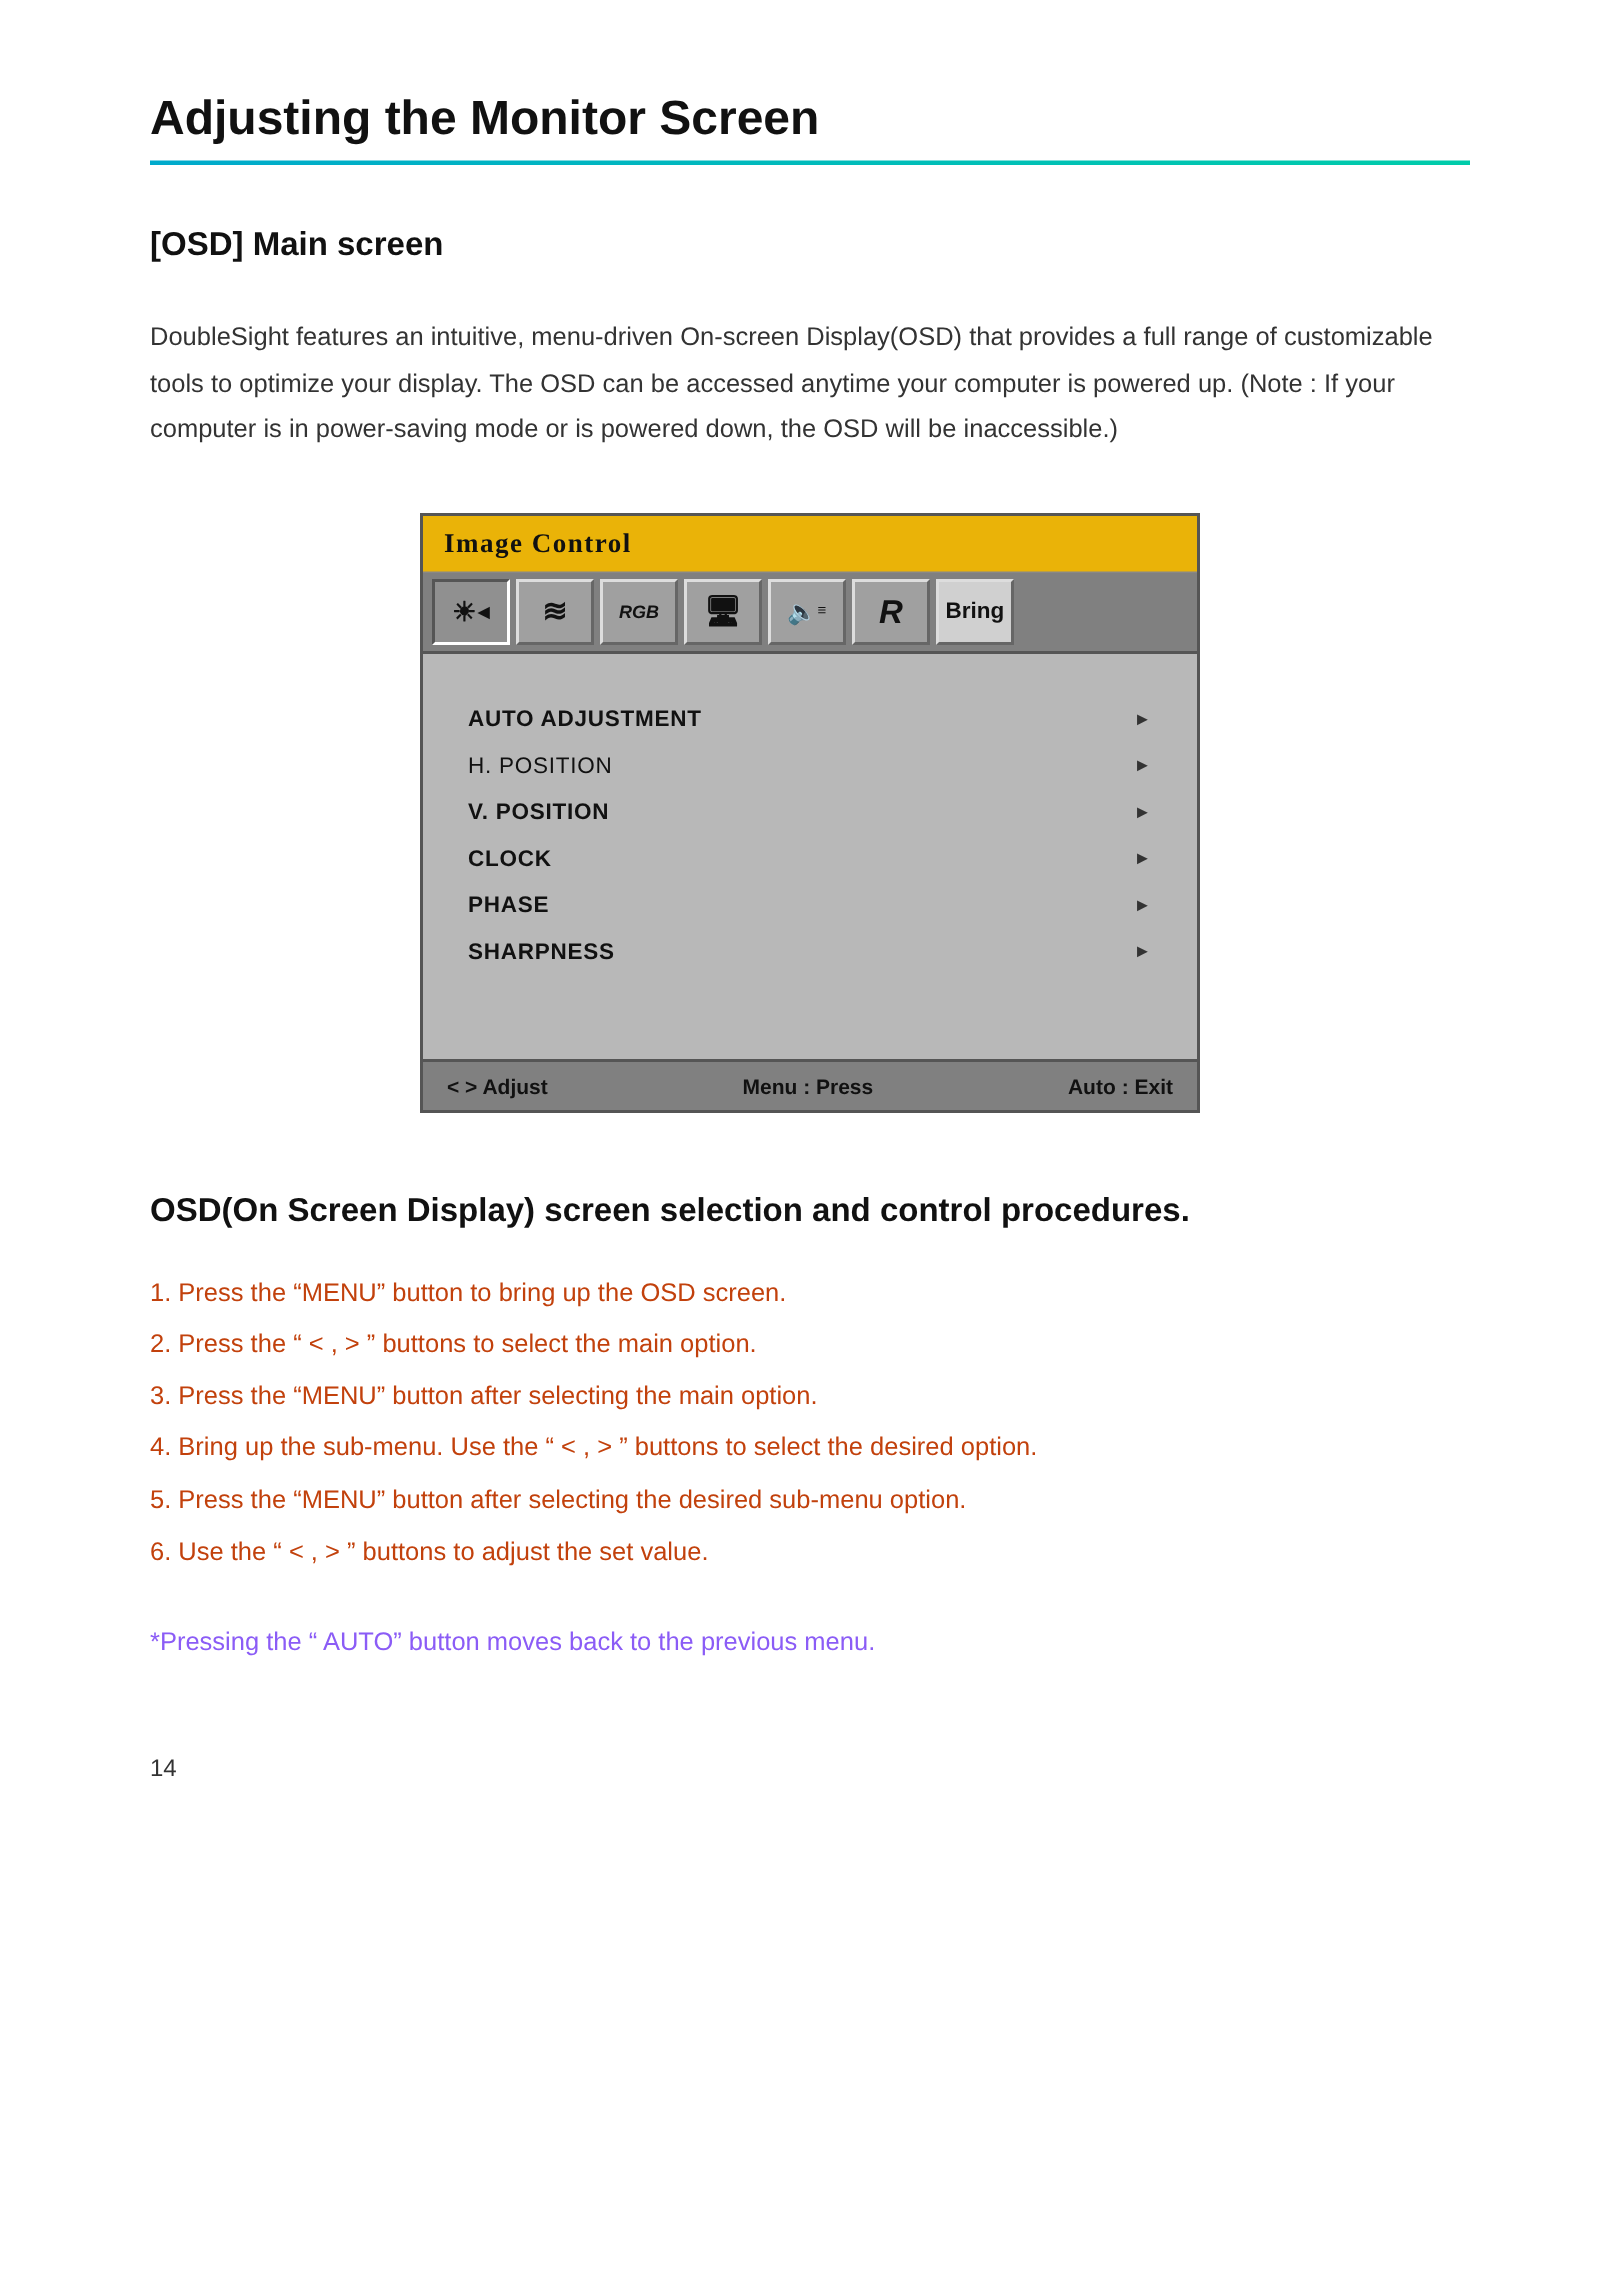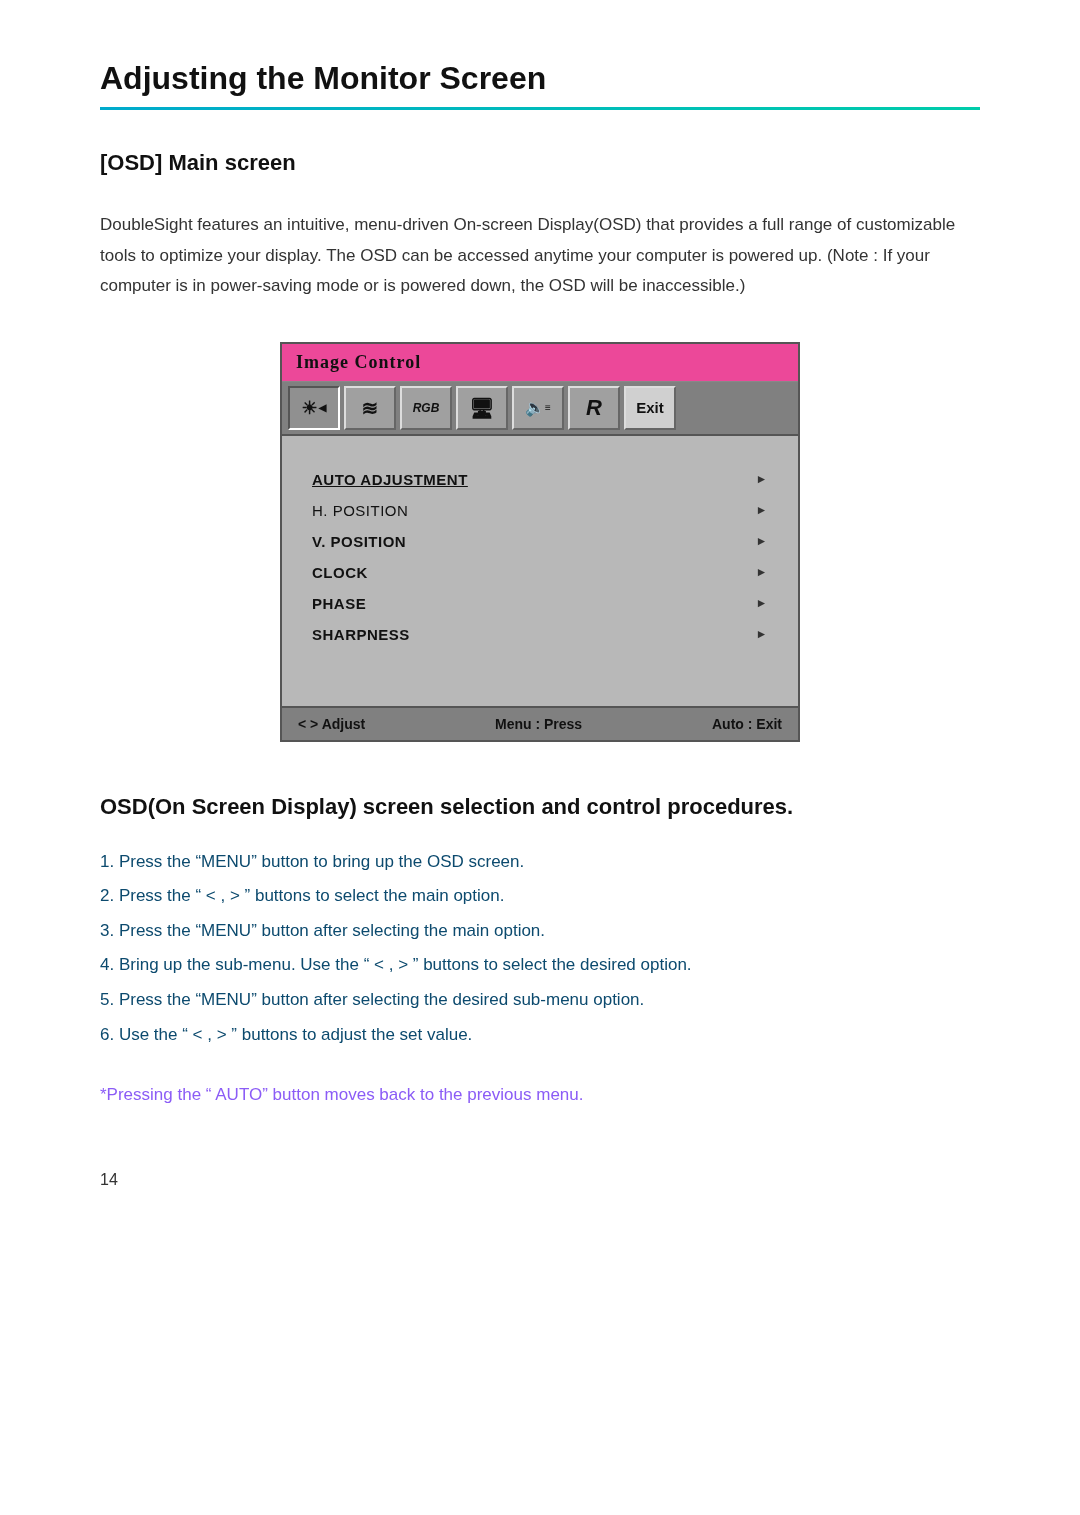--- a/index.html
+++ b/index.html
@@ -49,21 +49,21 @@
     }
 
     .osd-box {
       border: 2px solid #555;
       background: #c0c0c0;
       width: 520px;
       font-family: Arial, sans-serif;
     }
 
     .osd-header {
-      background: #ec4899;
+      background: #eab308;
       padding: 8px 14px;
       font-size: 18px;
       font-weight: bold;
       color: #111;
       letter-spacing: 1px;
       border-bottom: 1px solid #888;
       font-family: 'Times New Roman', serif;
     }
 
     .osd-icons-row {
@@ -152,21 +152,21 @@
     }
 
     .instructions-list {
       list-style: none;
       margin-bottom: 30px;
     }
 
     .instructions-list li {
       font-size: 17px;
       line-height: 1.8;
-      color: #0c4a6e;
+      color: #c2410c;
       margin-bottom: 4px;
     }
 
     .note-text {
       font-size: 17px;
       color: #8b5cf6;
       margin-top: 12px;
       line-height: 1.8;
     }
 
@@ -218,28 +218,28 @@
       <div class="osd-icon-btn">
         <span style="font-size:16px;">🔈</span>
         <span style="font-size:10px;">≡</span>
       </div>
 
       <div class="osd-icon-btn">
         <span style="font-size:22px; font-weight:900; font-style:italic;">R</span>
       </div>
 
       <div class="osd-icon-btn exit-btn">
-        <span style="font-size:15px; font-weight:bold;">Exit</span>
+        <span style="font-size:15px; font-weight:bold;">Bring</span>
       </div>
     </div>
 
     <div class="osd-menu-area">
       <div class="spacer-row"></div>
       <div class="osd-menu-item">
-        <span style="text-transform:uppercase; font-size:15px; font-weight:bold; font-family: Arial, sans-serif; letter-spacing:0.5px;text-decoration:underline;">Auto Adjustment</span>
+        <span style="text-transform:uppercase; font-size:15px; font-weight:bold; font-family: Arial, sans-serif; letter-spacing:0.5px;">Auto Adjustment</span>
         <span class="arrow">►</span>
       </div>
       <div class="osd-menu-item">
         <span style="text-transform:uppercase; font-size:15px; font-weight:normal;">H. Position</span>
         <span class="arrow">►</span>
       </div>
       <div class="osd-menu-item">
         <span style="text-transform:uppercase; font-size:15px; font-weight:bold;">V. Position</span>
         <span class="arrow">►</span>
       </div>

